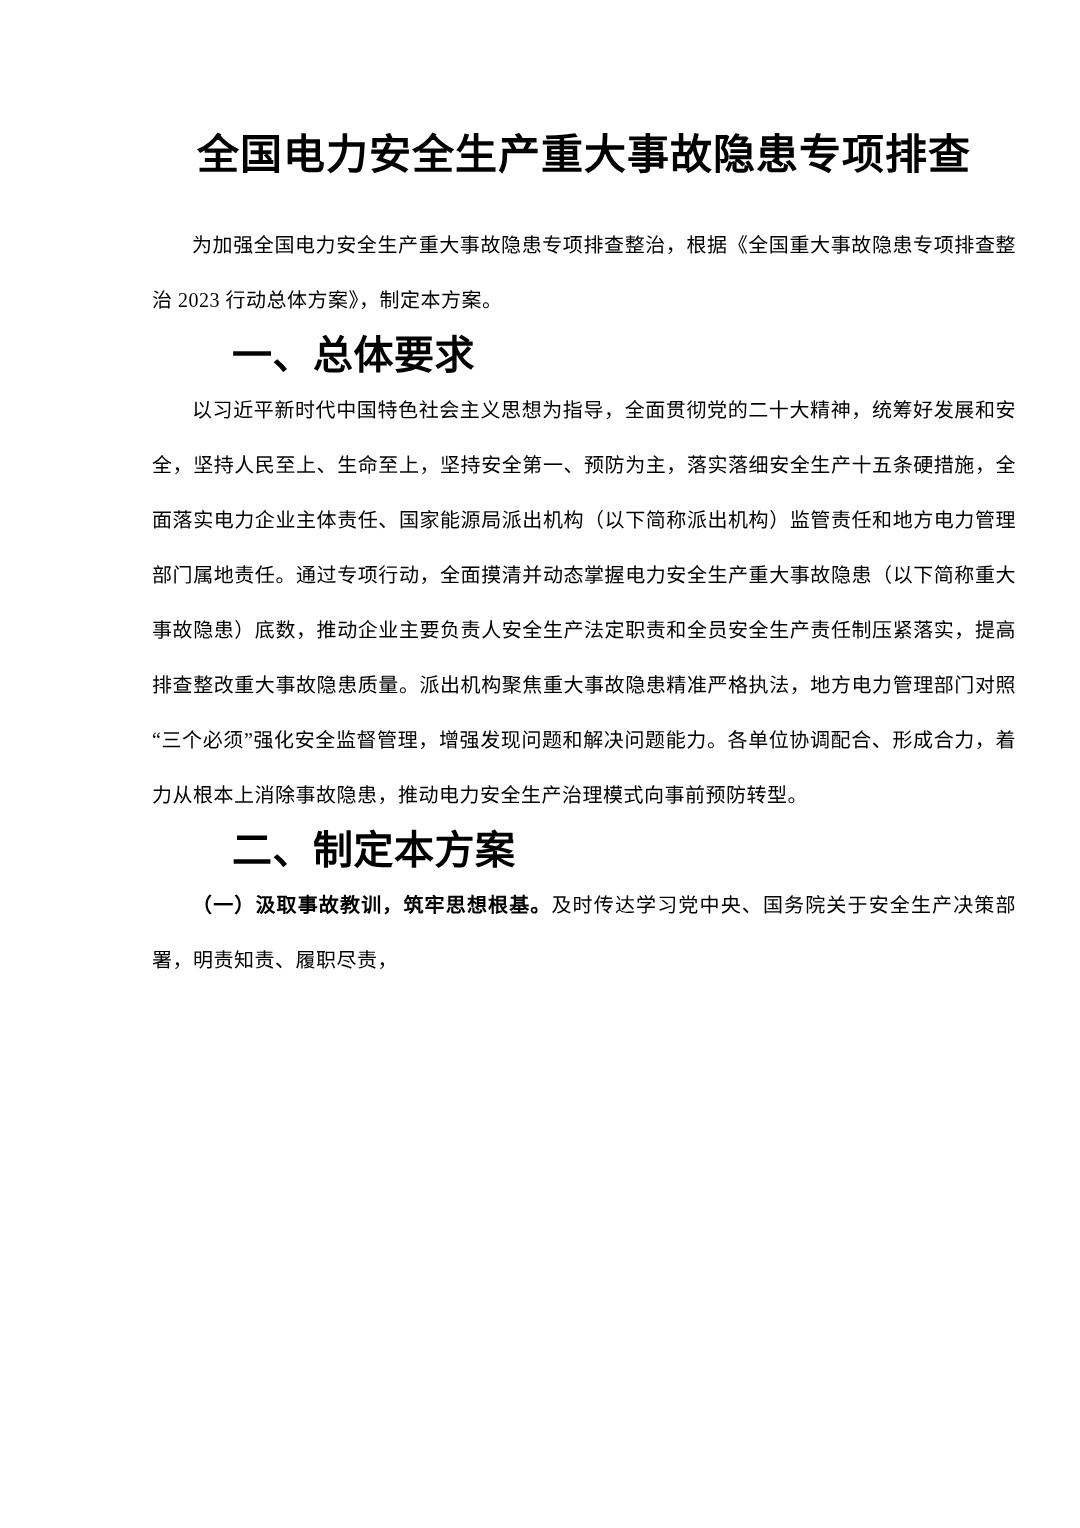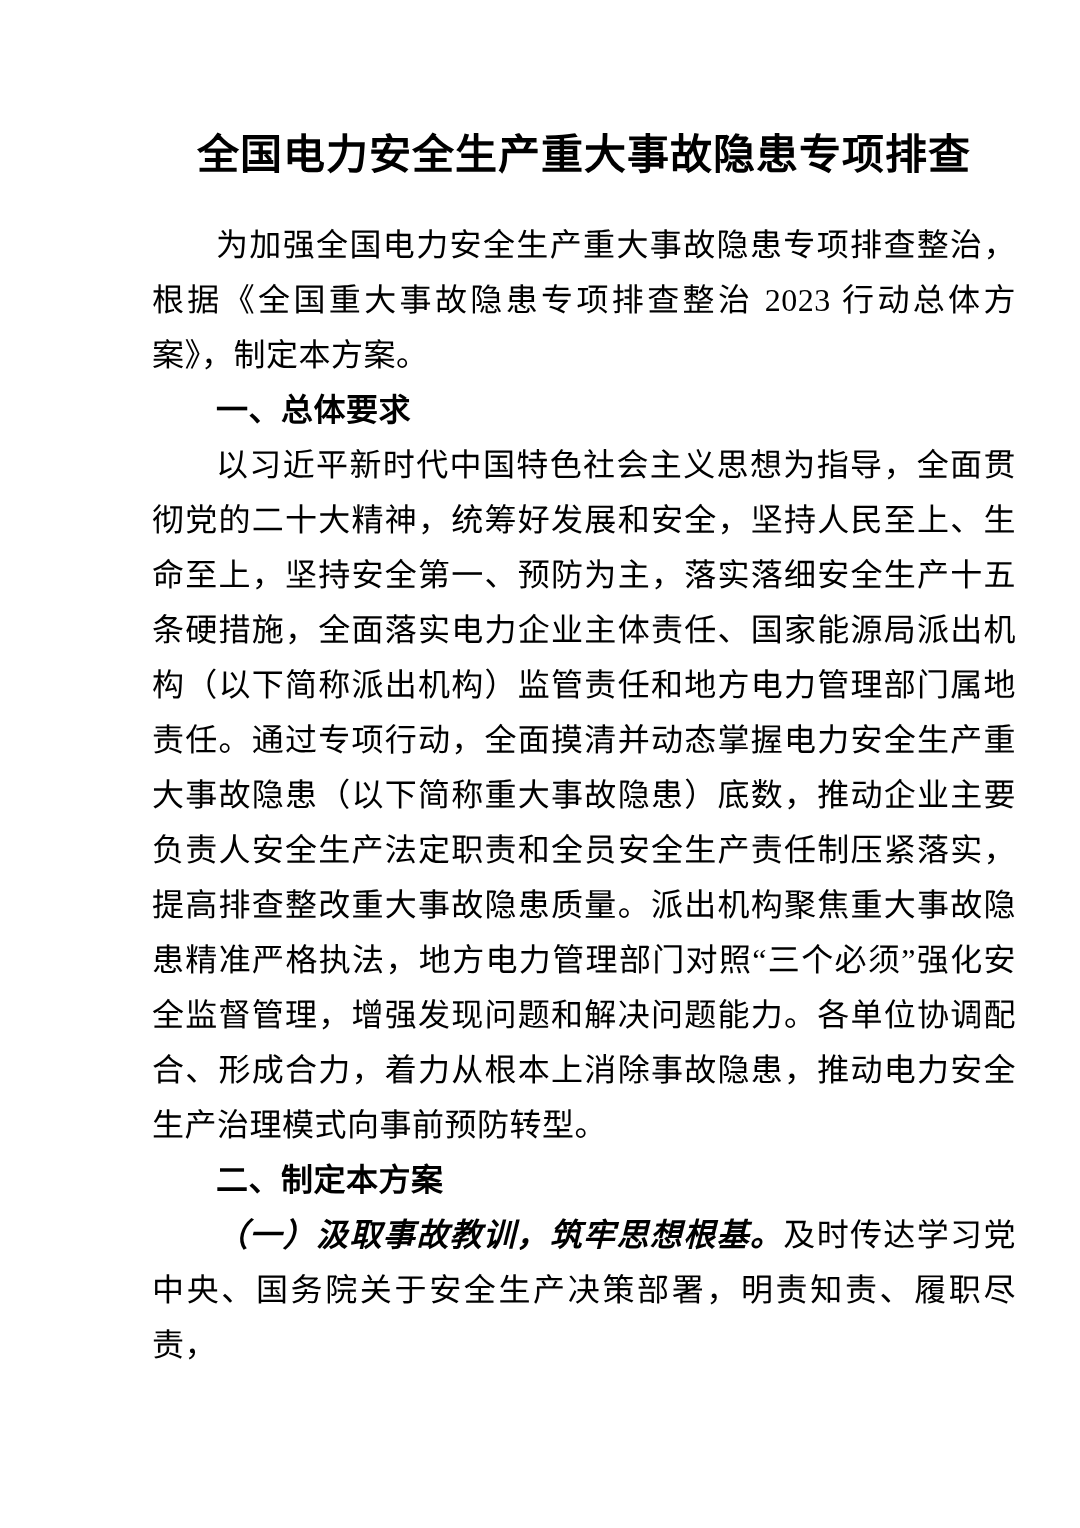--- a/index.html
+++ b/index.html
@@ -26,43 +26,42 @@
     text-align: center;
     letter-spacing: 1px;
     margin: 0 0 26px 0;
     color: #000000;
   }
   .doc-title .title-line {
     display: block;
   }
   .doc-body p {
     font-family: "Liberation Serif", serif;
-    font-size: 32px;
+    font-size: 20px;
     line-height: 55px;
     text-align: justify;
     text-justify: inter-character;
     text-indent: 2em;
     margin: 0;
     color: #000000;
     letter-spacing: 0.5px;
   }
   .doc-body .section-heading {
     font-family: "Liberation Sans", sans-serif;
     font-weight: 700;
-    font-size: 32px;
+    font-size: 40px;
     line-height: 55px;
     text-indent: 2em;
     text-align: left;
     margin: 0;
     color: #000000;
     letter-spacing: 0.5px;
   }
   .lead-emphasis {
     font-weight: 700;
-    font-style: italic;
   }
 </style>
 </head>
 <body>
 
 <div class="page">
   <h1 class="doc-title">
     <span class="title-line">全国电力安全生产重大事故隐患专项排查</span>
   </h1>
 

